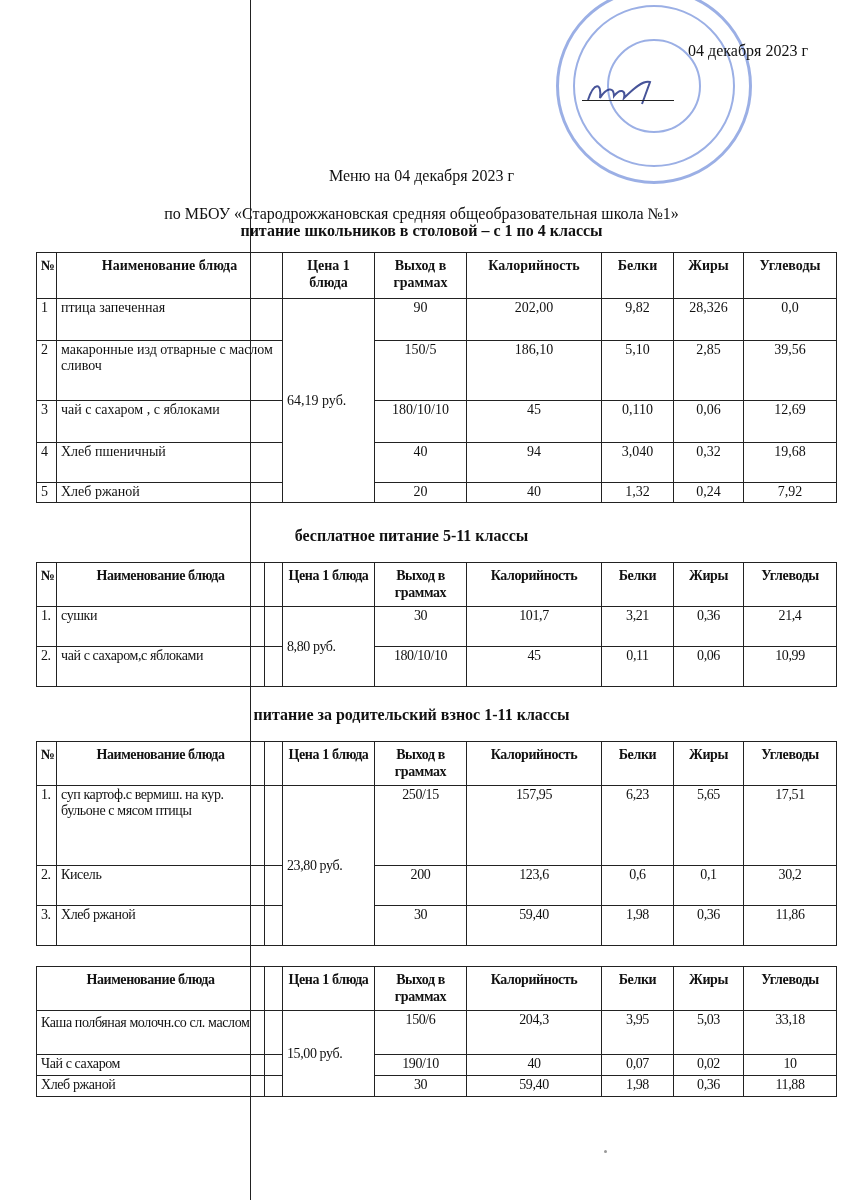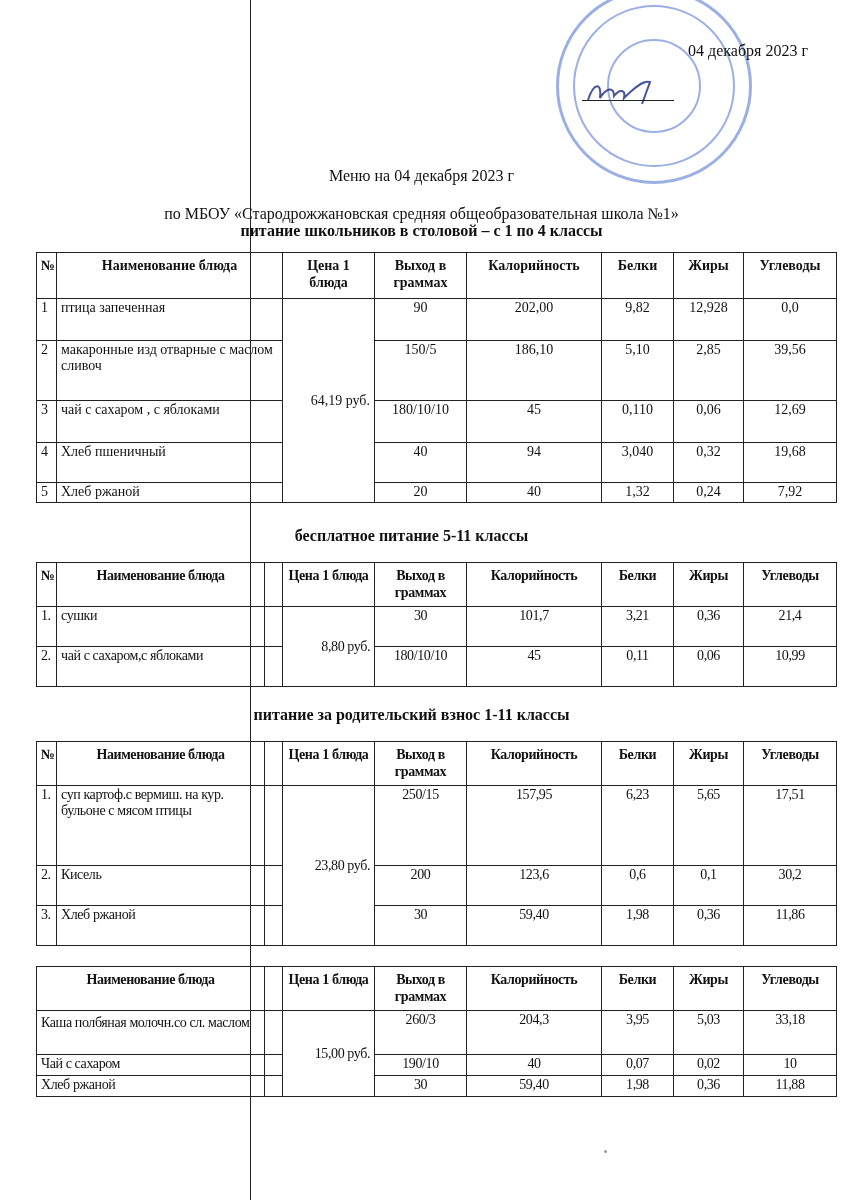--- a/index.html
+++ b/index.html
@@ -20,21 +20,21 @@
   .vline { left:250px; top:0; width:1px; height:1200px; background:#222; }
   .title { width:859px; text-align:center; font-size:16px; }
   .t1 { top:167px; left:-8px; }
   .t2 { top:205px; left:-8px; }
   .t3 { top:222px; left:-8px; font-weight:bold; }
   .sec { width:859px; text-align:center; font-weight:bold; font-size:16px; }
   table { border-collapse:collapse; position:absolute; left:36px; font-size:14px; table-layout:fixed; }
   td, th { border:1px solid #222; padding:1px 4px; vertical-align:top; }
   th { font-weight:bold; text-align:center; line-height:17px; padding-top:4px; }
   td.c { text-align:center; }
-  td.price { text-align:right; vertical-align:middle; }
+  td.price { text-align:left; vertical-align:middle; }
   td.bold { font-weight:normal; }
   table.cond { font-family:"Liberation Serif", serif; }
   table.cond td, table.cond th { letter-spacing:-0.4px; }
   .dot { left:604px; top:1150px; width:3px; height:3px; background:#999; border-radius:50%; }
 </style>
 </head>
 <body>
 
 <div class="abs stamp"></div>
 <svg class="abs sign" viewBox="0 0 88 28">
@@ -73,21 +73,21 @@
     <th>Жиры</th>
     <th>Углеводы</th>
   </tr>
   <tr style="height:42px">
     <td>1</td>
     <td>птица запеченная</td>
     <td rowspan="5" class="price">64,19 руб.</td>
     <td class="c">90</td>
     <td class="c">202,00</td>
     <td class="c">9,82</td>
-    <td class="c">12,928</td>
+    <td class="c">28,326</td>
     <td class="c">0,0</td>
   </tr>
   <tr style="height:60px">
     <td>2</td>
     <td>макаронные изд отварные с маслом сливоч</td>
     <td class="c">150/5</td>
     <td class="c">186,10</td>
     <td class="c">5,10</td>
     <td class="c">2,85</td>
     <td class="c">39,56</td>
@@ -249,21 +249,21 @@
     <th>Выход в граммах</th>
     <th>Калорийность</th>
     <th>Белки</th>
     <th>Жиры</th>
     <th>Углеводы</th>
   </tr>
   <tr style="height:44px">
     <td style="line-height:22px">Каша полбяная молочн.со сл. маслом</td>
     <td></td>
     <td rowspan="3" class="price bold">15,00 руб.</td>
-    <td class="c">260/3</td>
+    <td class="c">150/6</td>
     <td class="c">204,3</td>
     <td class="c">3,95</td>
     <td class="c">5,03</td>
     <td class="c">33,18</td>
   </tr>
   <tr style="height:21px">
     <td>Чай с сахаром</td>
     <td></td>
     <td class="c">190/10</td>
     <td class="c">40</td>

